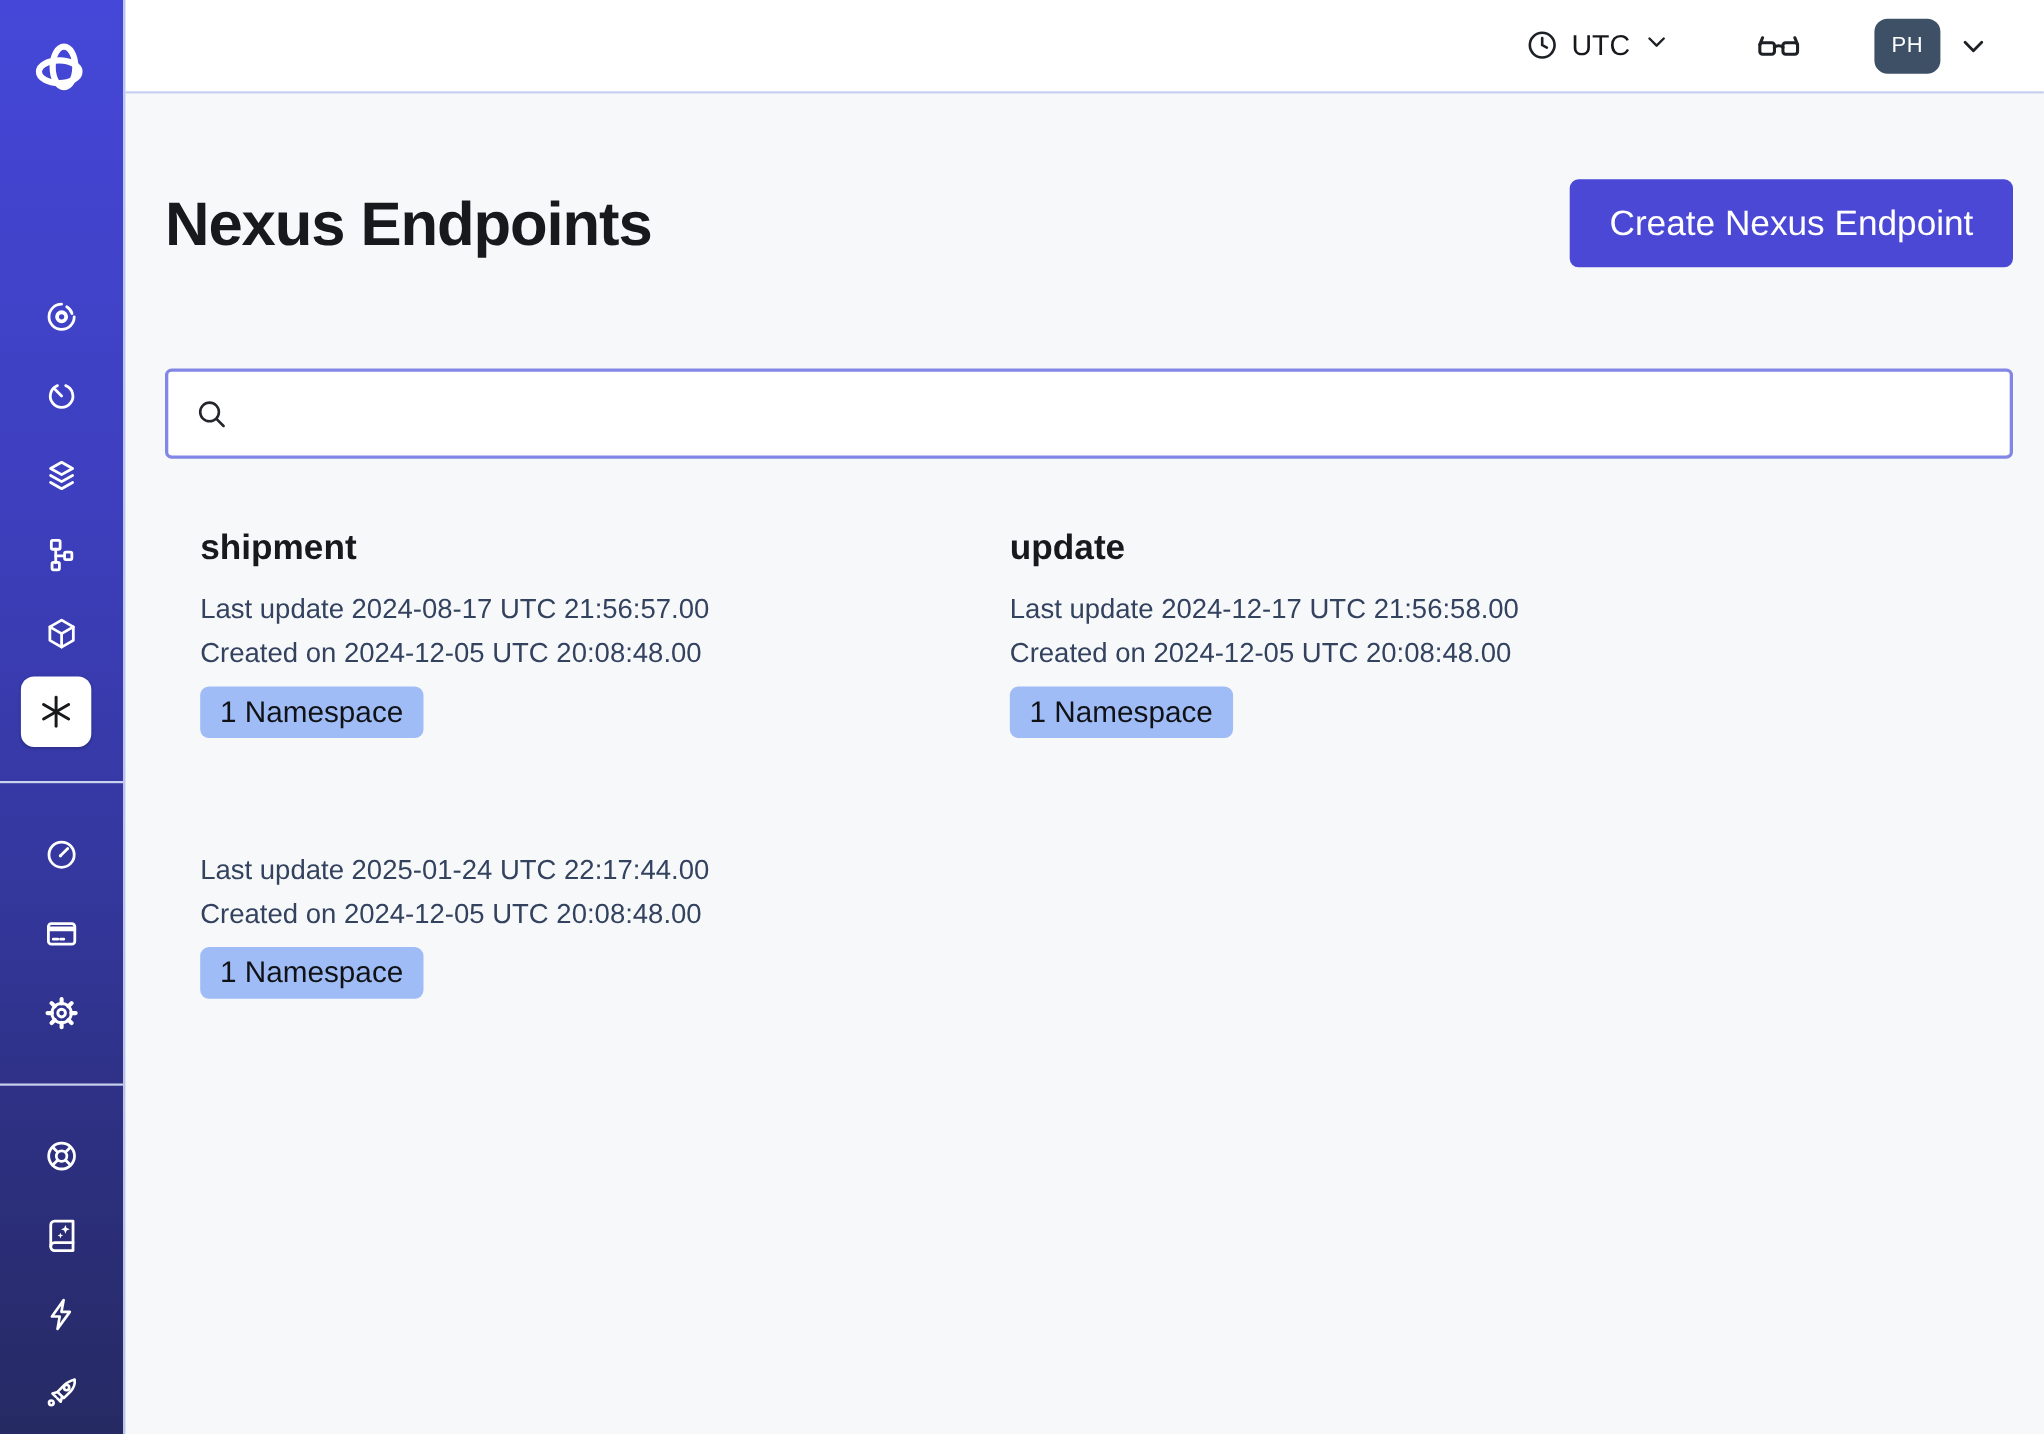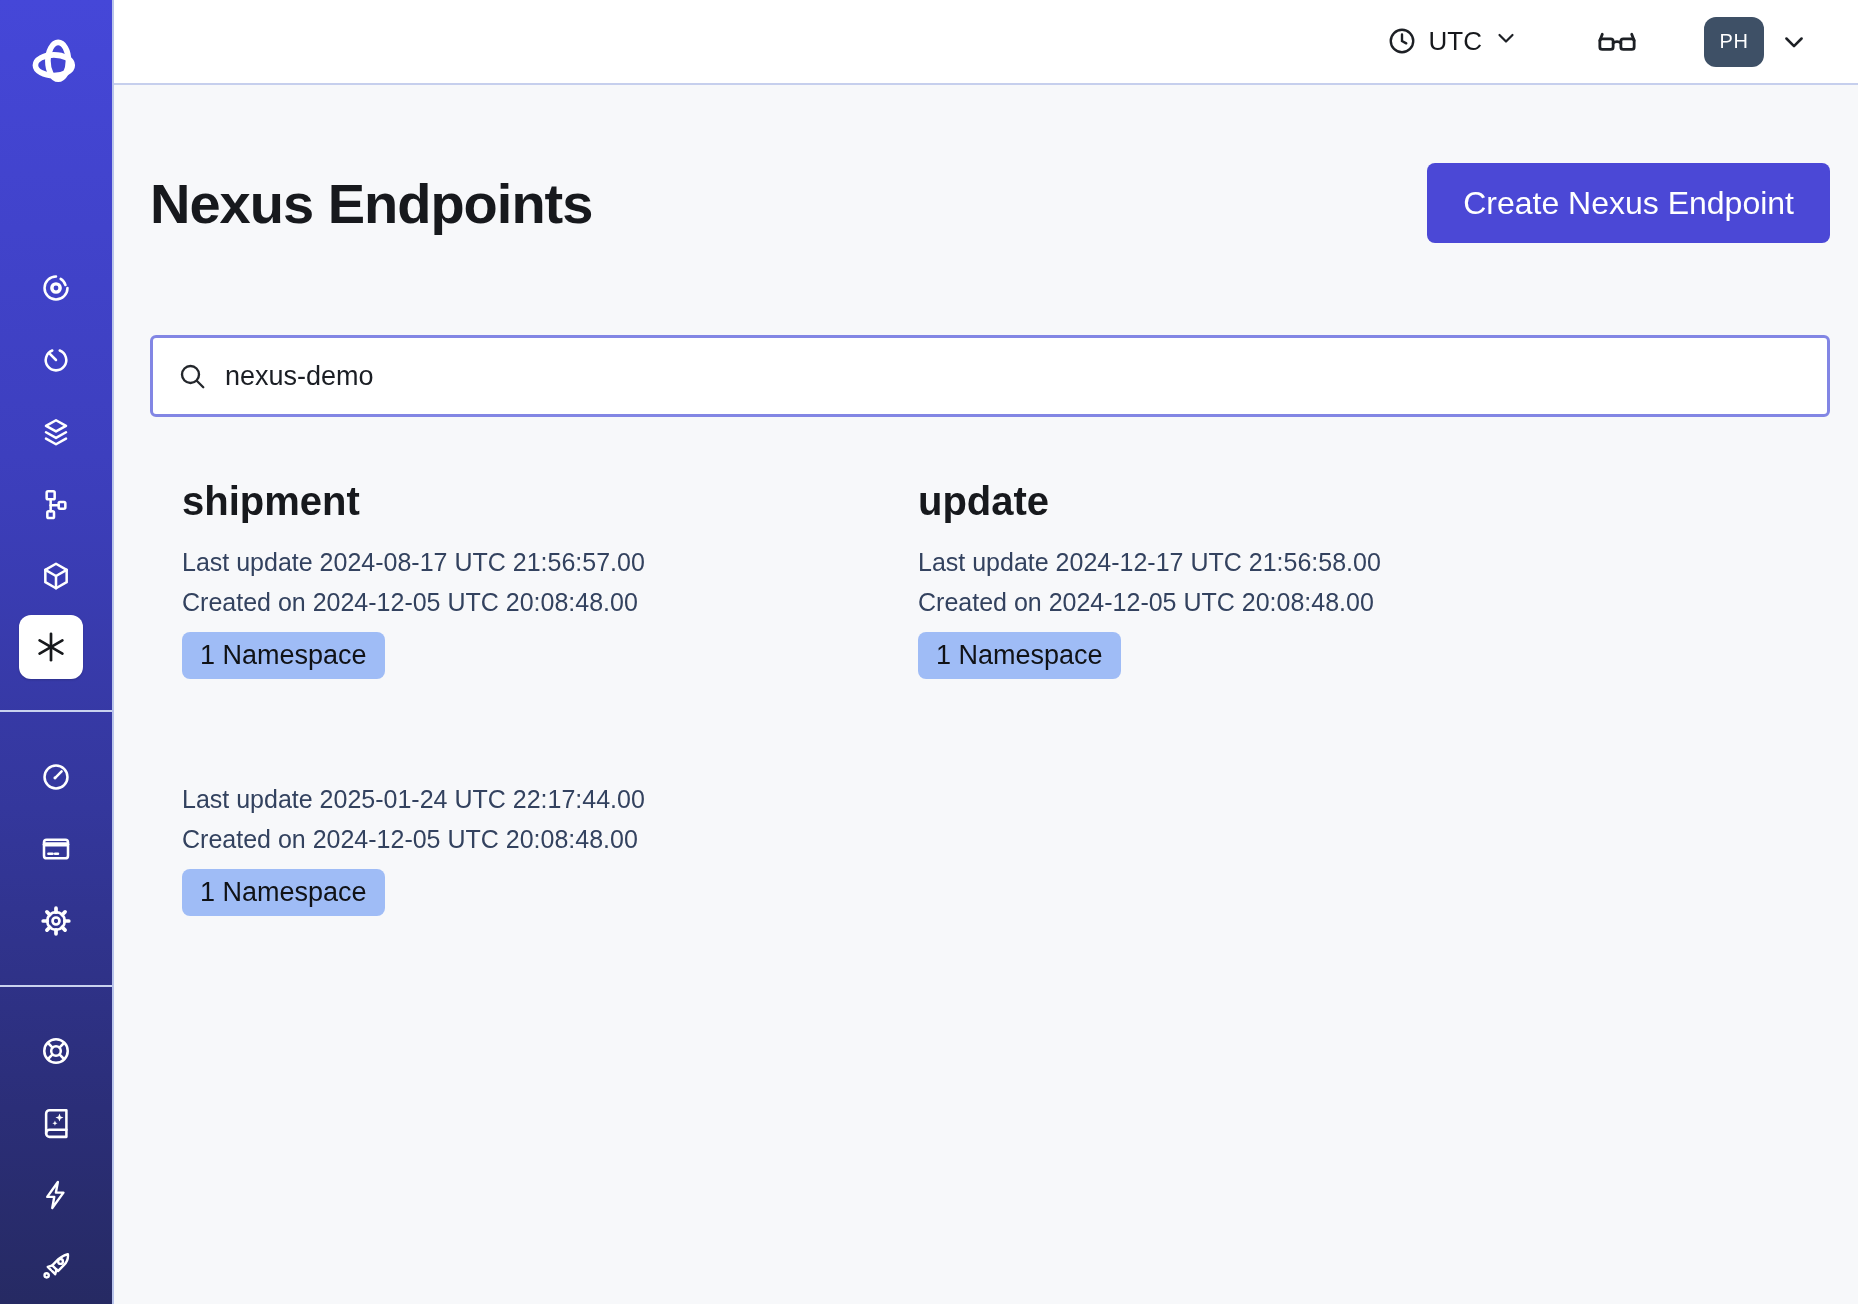--- a/index.html
+++ b/index.html
@@ -57,21 +57,21 @@
   }
   .search-box input{
     flex:1;border:none;outline:none;background:transparent;font-family:inherit;
     font-size:27px;color:#1b1e24;
   }
   .grid{
     margin-top:62px;padding-left:32px;display:grid;
     grid-template-columns:736px 736px;row-gap:100px;
   }
   .card{cursor:pointer;}
-  .card h2{margin:0 0 18px 0;font-size:40px;font-weight:700;color:#17191d;}
+  .card h2{margin:0 0 18px 0;font-size:32px;font-weight:700;color:#17191d;}
   .card .meta{font-size:25px;color:#33425f;line-height:40px;}
   .badge{
     display:inline-block;margin-top:10px;background:#9fbcf6;color:#101216;
     font-size:27px;font-weight:400;line-height:33px;padding:7px 18px;border-radius:8px;
   }
   svg{display:block;}
 </style>
 </head>
 <body>
 
@@ -235,21 +235,20 @@
     <div class="title-row">
       <h1 class="page-title">Nexus Endpoints</h1>
       <button class="create-btn">Create Nexus Endpoint</button>
     </div>
 
     <div class="search-box">
       <svg width="30" height="30" viewBox="0 0 24 24" fill="none" stroke="#23262b" stroke-width="1.9" stroke-linecap="round">
         <circle cx="10.8" cy="10.8" r="6.8"></circle>
         <path d="M15.8 15.8 21 21"></path>
       </svg>
-      <input type="text" value="nexus-demo" style="">
     </div>
 
     <div class="grid">
 
       <article class="card">
         <h2>shipment</h2>
         <div class="meta">Last update 2024-08-17 UTC 21:56:57.00</div>
         <div class="meta">Created on 2024-12-05 UTC 20:08:48.00</div>
         <span class="badge">1 Namespace</span>
       </article>

